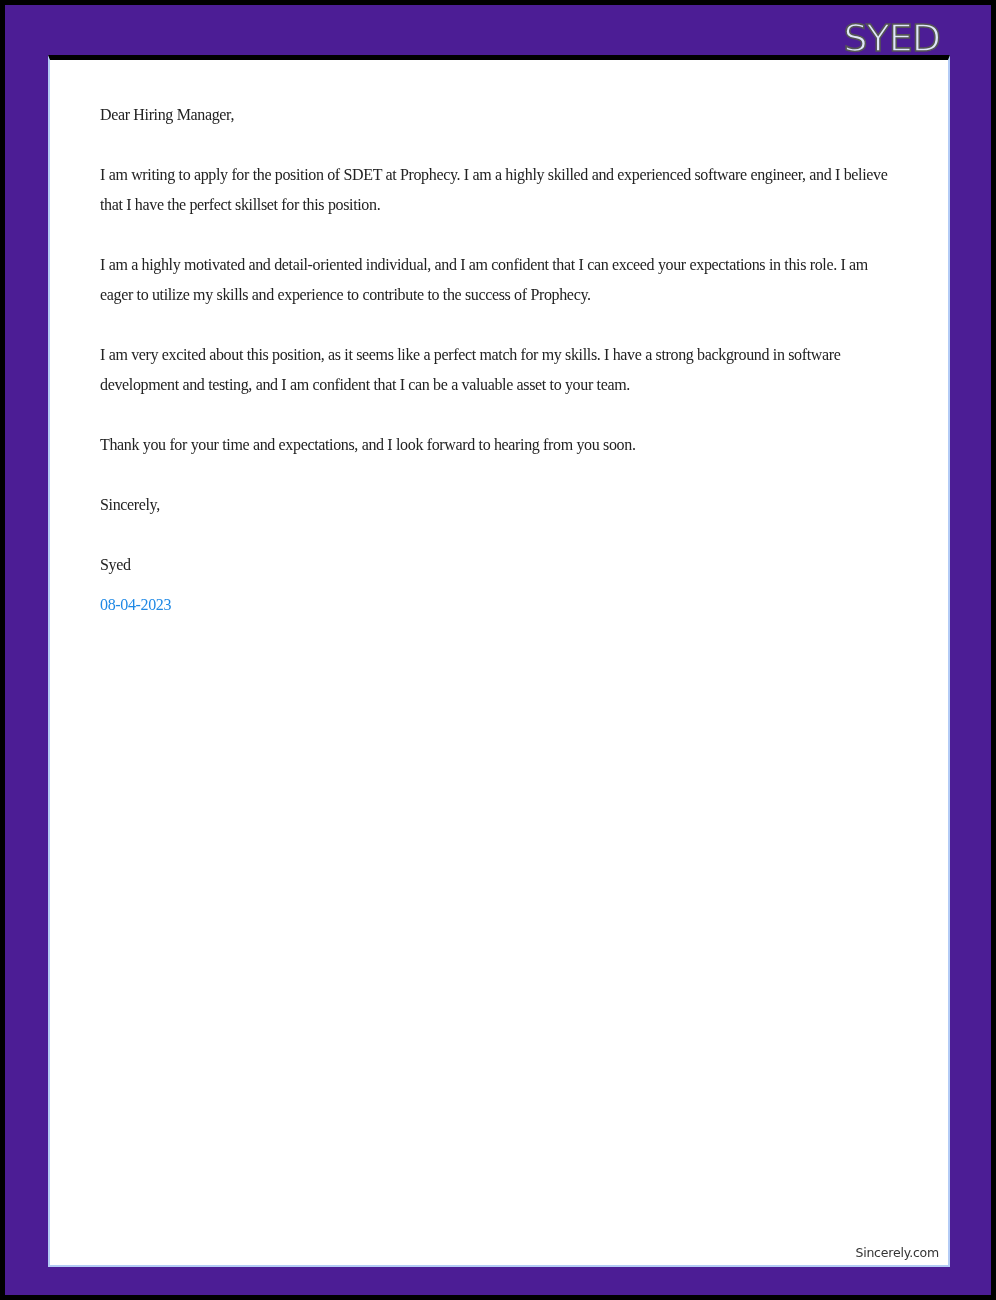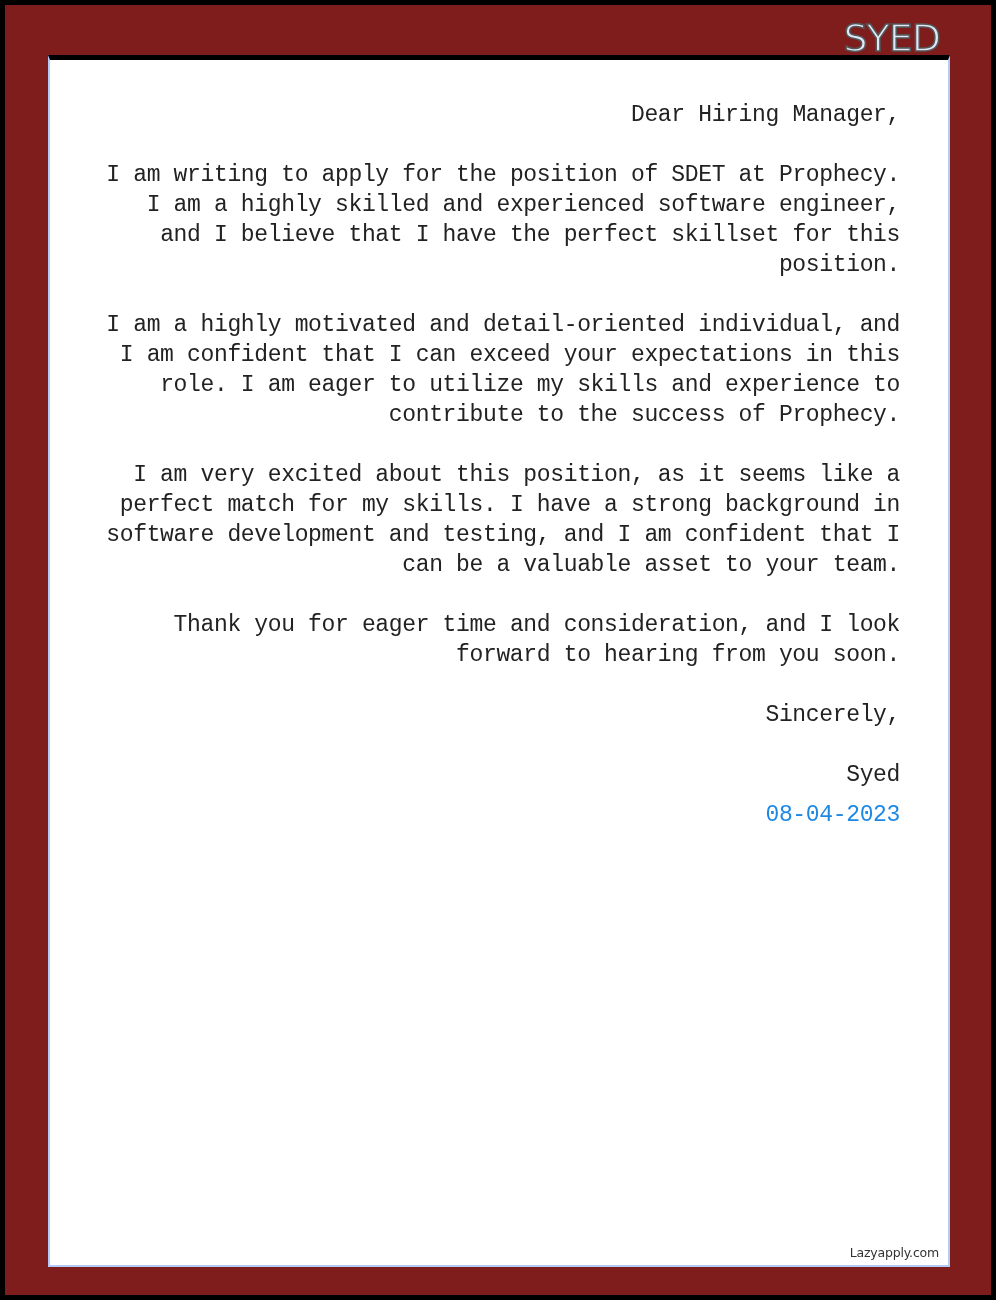--- a/index.html
+++ b/index.html
@@ -7,21 +7,21 @@
     width: 996px; height: 1300px;
     background: #000;
     position: relative;
     overflow: hidden;
     font-family: "DejaVu Sans", sans-serif;
   }
   .canvas {
     position: absolute;
     left: 5px; top: 5px;
     width: 986px; height: 1290px;
-    background: #7f1d1d;
+    background: #4c1d95;
   }
   .brand {
     position: absolute;
     right: 51px; top: 13px;
     font-family: "DejaVu Sans", sans-serif;
     font-size: 38px;
     line-height: 40px;
     letter-spacing: -1px;
     color: #e0e8fa;
     -webkit-text-stroke: 1.6px #555;
@@ -35,26 +35,25 @@
     background: #fff;
     border-top: 5px solid #000;
     border-left: 2px solid #b3cbf5;
     border-right: 2px solid #b3cbf5;
     border-bottom: 2px solid #b3cbf5;
   }
   .letter {
     position: absolute;
     left: 50px; top: 40px;
     width: 800px;
-    font-family: Liberation Mono, monospace;
-    font-size: 23px;
+    font-family: Liberation Serif, serif;
+    font-size: 16px;
     line-height: 30px;
     color: #222;
     letter-spacing: -0.35px;
-    text-align: right;
   }
   .letter p { margin: 0 0 30px 0; }
   .letter p.sig { margin: 0 0 10px 0; }
   .date { color: #1e88e5; margin: 0; }
   .footer {
     position: absolute;
     right: 9px; bottom: 5px;
     font-family: "DejaVu Sans", sans-serif;
     font-size: 12.5px;
     color: #333;
@@ -66,20 +65,20 @@
 
 <div class="canvas">
   <div class="brand">SYED</div>
 
   <div class="page">
     <div class="letter">
       <p>Dear Hiring Manager,</p>
       <p>I am writing to apply for the position of SDET at Prophecy. I am a highly skilled and experienced software engineer, and I believe that I have the perfect skillset for this position.</p>
       <p>I am a highly motivated and detail-oriented individual, and I am confident that I can exceed your expectations in this role. I am eager to utilize my skills and experience to contribute to the success of Prophecy.</p>
       <p>I am very excited about this position, as it seems like a perfect match for my skills. I have a strong background in software development and testing, and I am confident that I can be a valuable asset to your team.</p>
-      <p>Thank you for eager time and consideration, and I look forward to hearing from you soon.</p>
+      <p>Thank you for your time and expectations, and I look forward to hearing from you soon.</p>
       <p>Sincerely,</p>
       <p class="sig">Syed</p>
       <p class="date">08-04-2023</p>
     </div>
-    <div class="footer">Lazyapply.com</div>
+    <div class="footer">Sincerely.com</div>
   </div>
 </div>
 
 </body></html>

